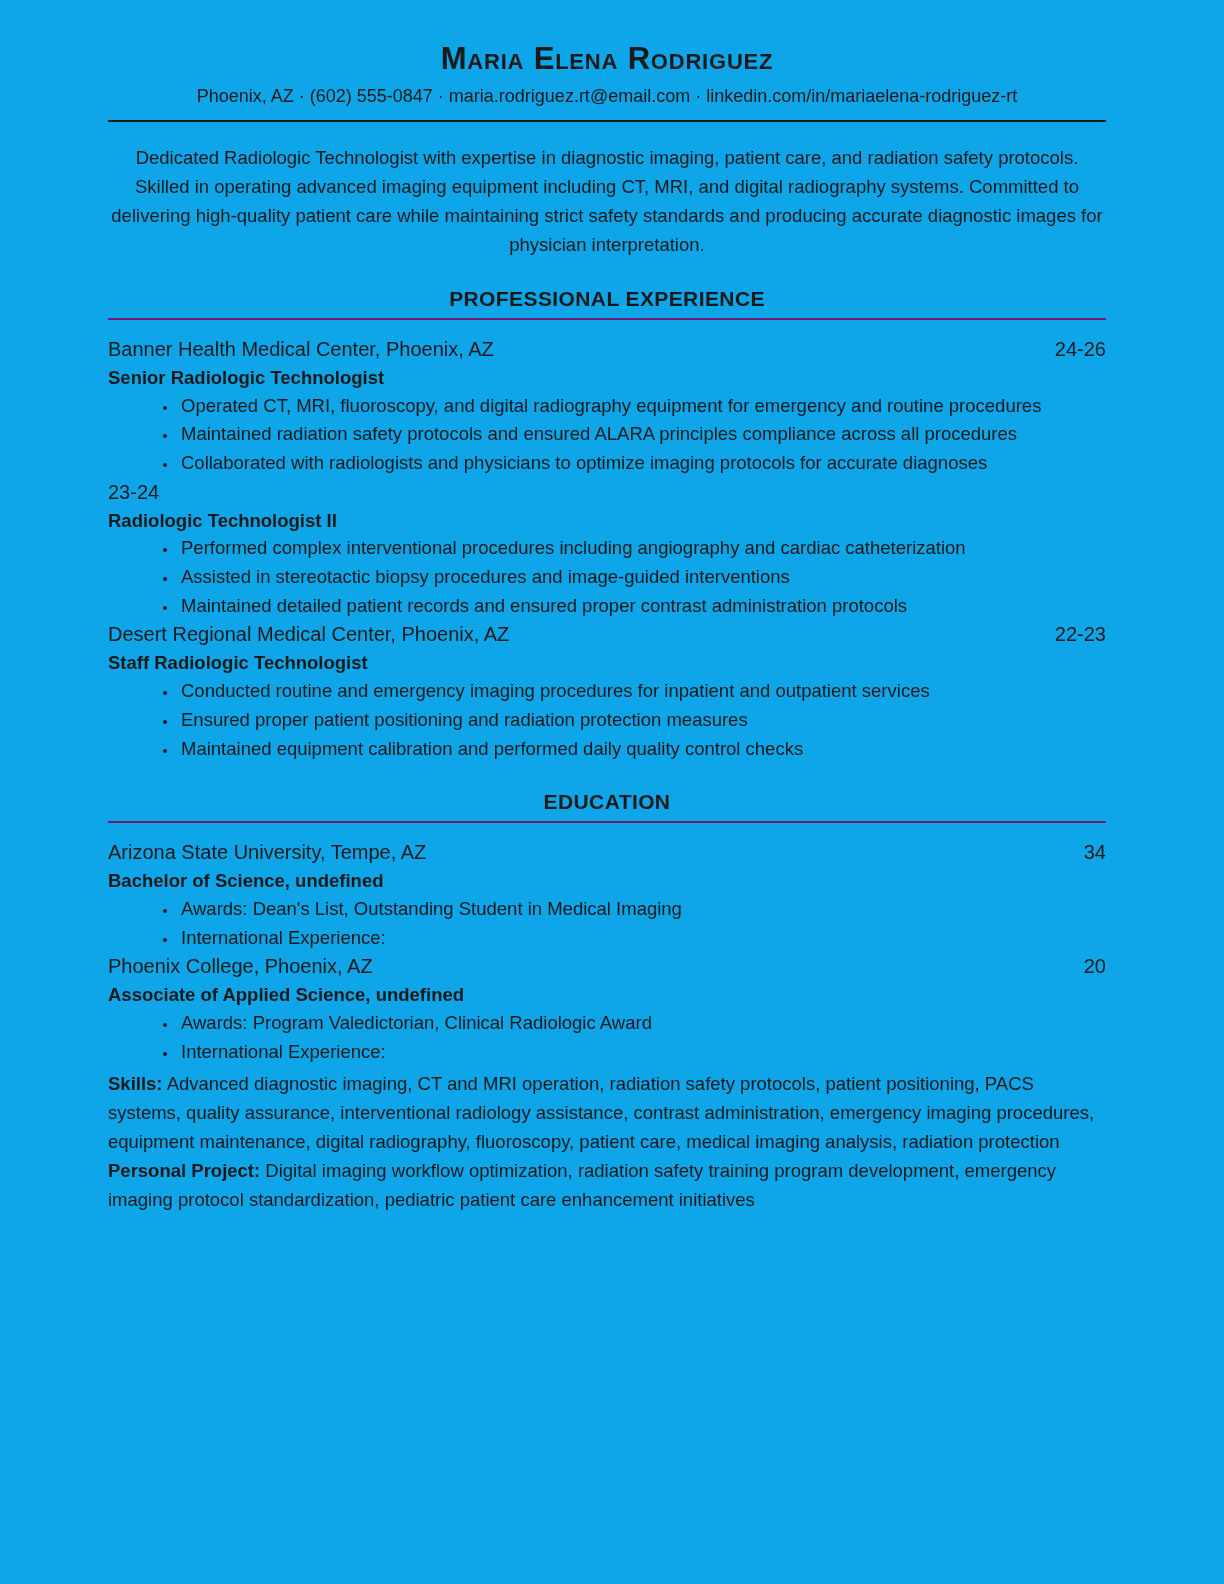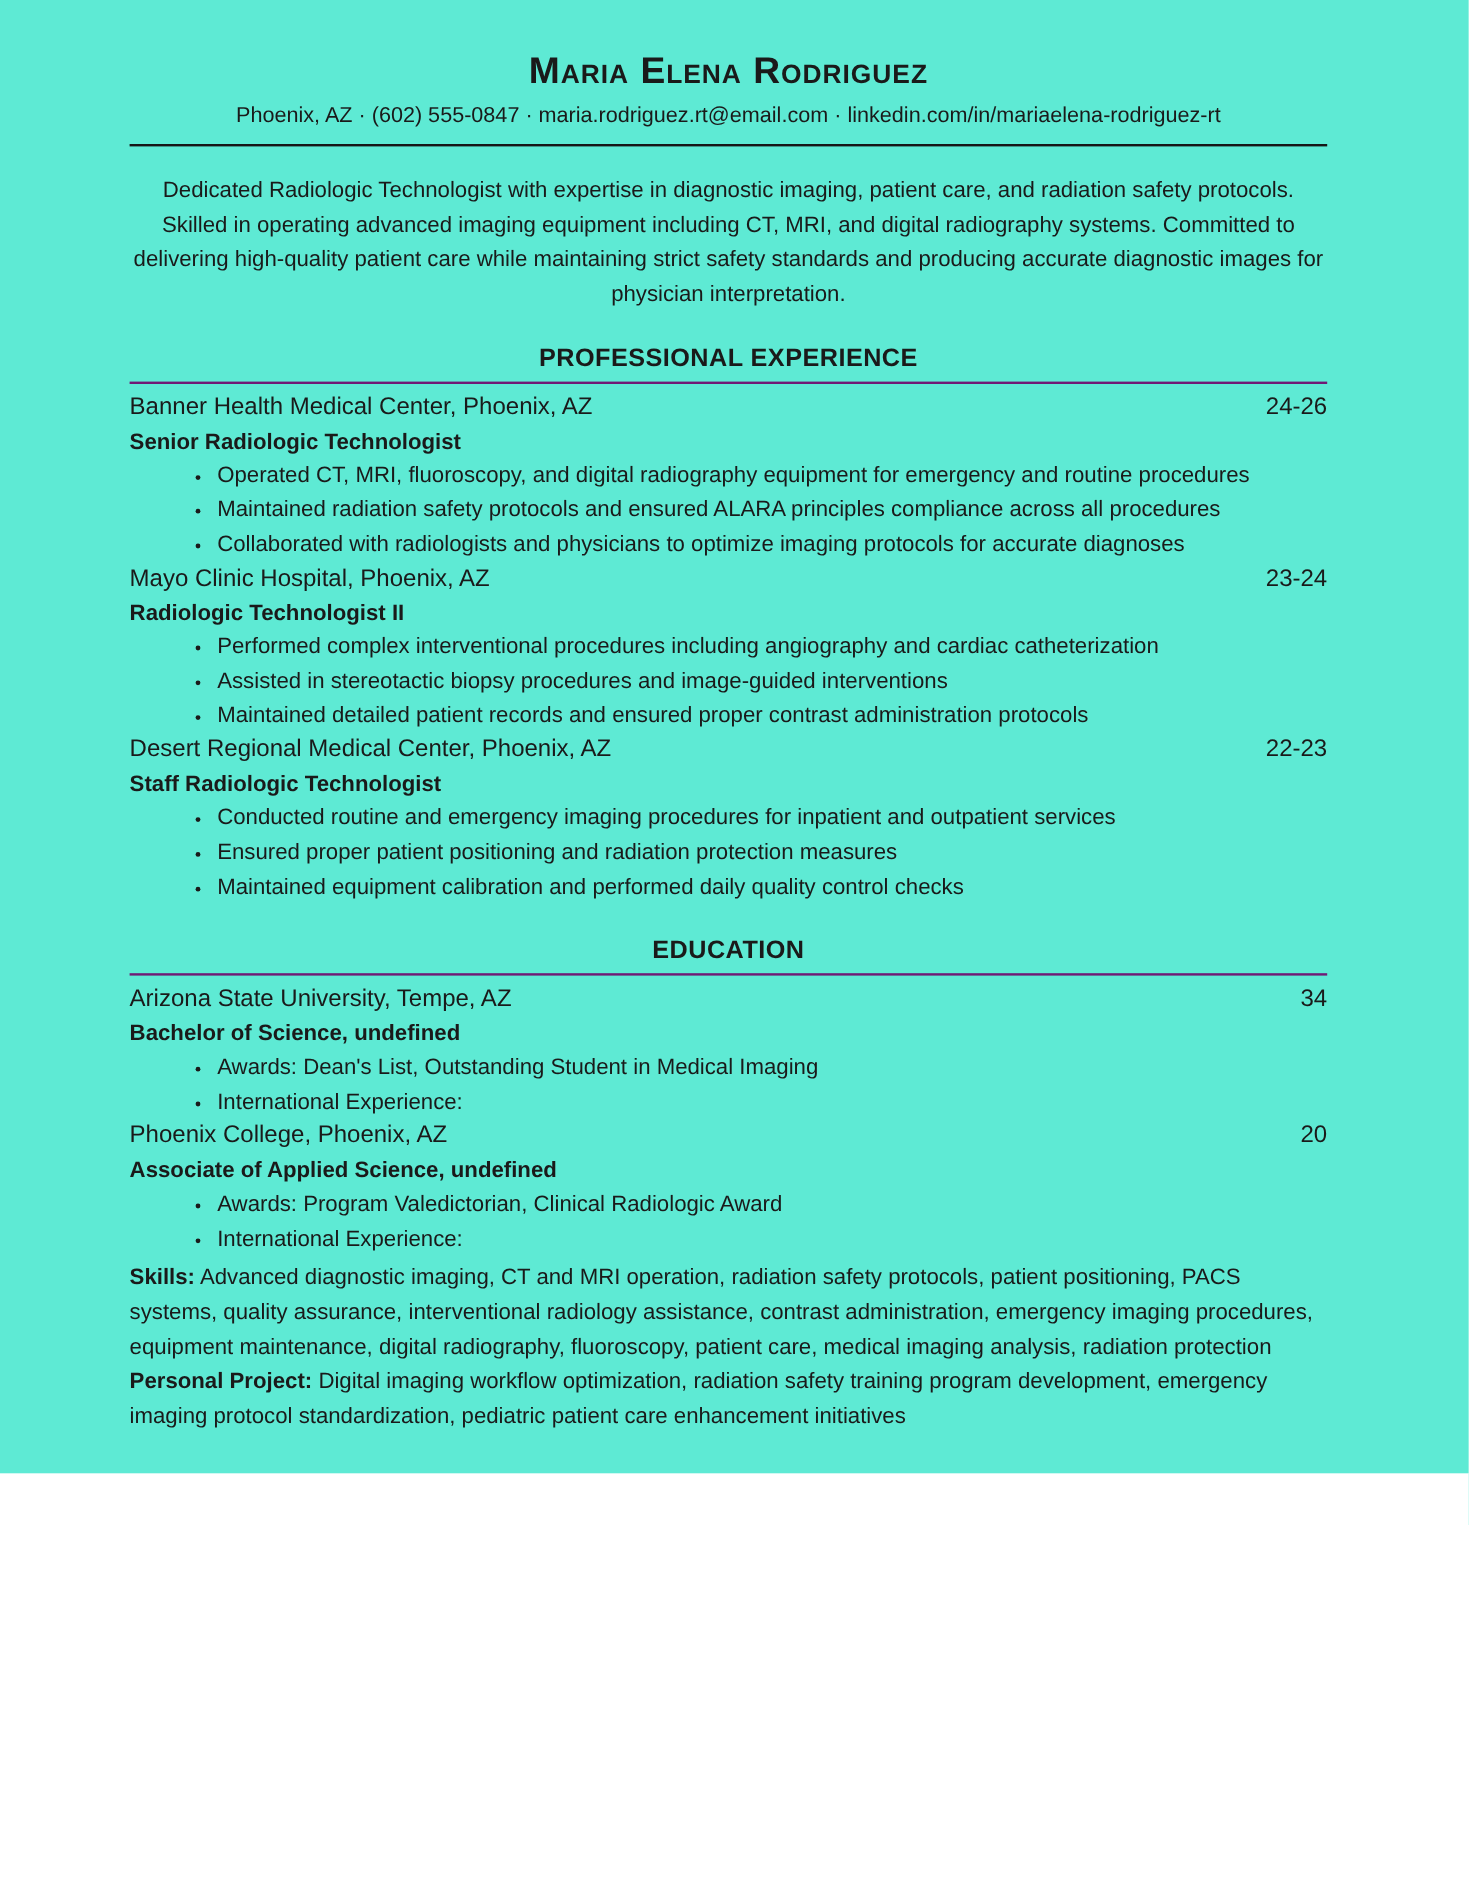--- a/index.html
+++ b/index.html
@@ -1,23 +1,23 @@
 <!DOCTYPE html>
 <html><head>
 <meta charset="utf-8">
 <style>
   html,body{margin:0;padding:0;background:#ffffff;}
   .page{
     width:1224px;
-    height:1228px;
+    height:1584px;
     box-sizing:border-box;
     padding:42px 118px 0 108px;
     font-family:"Liberation Sans", sans-serif;
     color:#1a1a1a;
-    background:#5eead4;
+    background:#0ea5e9;
     overflow:hidden;
   }
   .name{
     font-size:31px;
     font-weight:800;
     text-align:center;
     font-variant:small-caps;
     letter-spacing:0.8px;
     line-height:1.1;
   }
@@ -40,21 +40,21 @@
   }
   h2.section-title{
     margin:27px 0 0 0;
     font-size:21px;
     font-weight:700;
     text-align:center;
     letter-spacing:0.4px;
     padding-bottom:7px;
     border-bottom:2px solid #701a75;
   }
-  .entries{margin-top:5px;}
+  .entries{margin-top:15px;}
   .entry-head{
     display:flex;
     justify-content:space-between;
     align-items:baseline;
     font-size:20px;
     line-height:1.45;
   }
   .entry-head .dates{white-space:nowrap;}
   .role{
     font-weight:700;
@@ -99,21 +99,20 @@
     <div class="role">Senior Radiologic Technologist</div>
     <ul class="bullets">
             <li>Operated CT, MRI, fluoroscopy, and digital radiography equipment for emergency and routine procedures</li>
             <li>Maintained radiation safety protocols and ensured ALARA principles compliance across all procedures</li>
             <li>Collaborated with radiologists and physicians to optimize imaging protocols for accurate diagnoses</li>
           </ul>
   </div>
 
   <div class="entry">
     <div class="entry-head">
-      <span class="org">Mayo Clinic Hospital, Phoenix, AZ</span>
       <span class="dates">23-24</span>
     </div>
     <div class="role">Radiologic Technologist II</div>
     <ul class="bullets">
             <li>Performed complex interventional procedures including angiography and cardiac catheterization</li>
             <li>Assisted in stereotactic biopsy procedures and image-guided interventions</li>
             <li>Maintained detailed patient records and ensured proper contrast administration protocols</li>
           </ul>
   </div>
 

